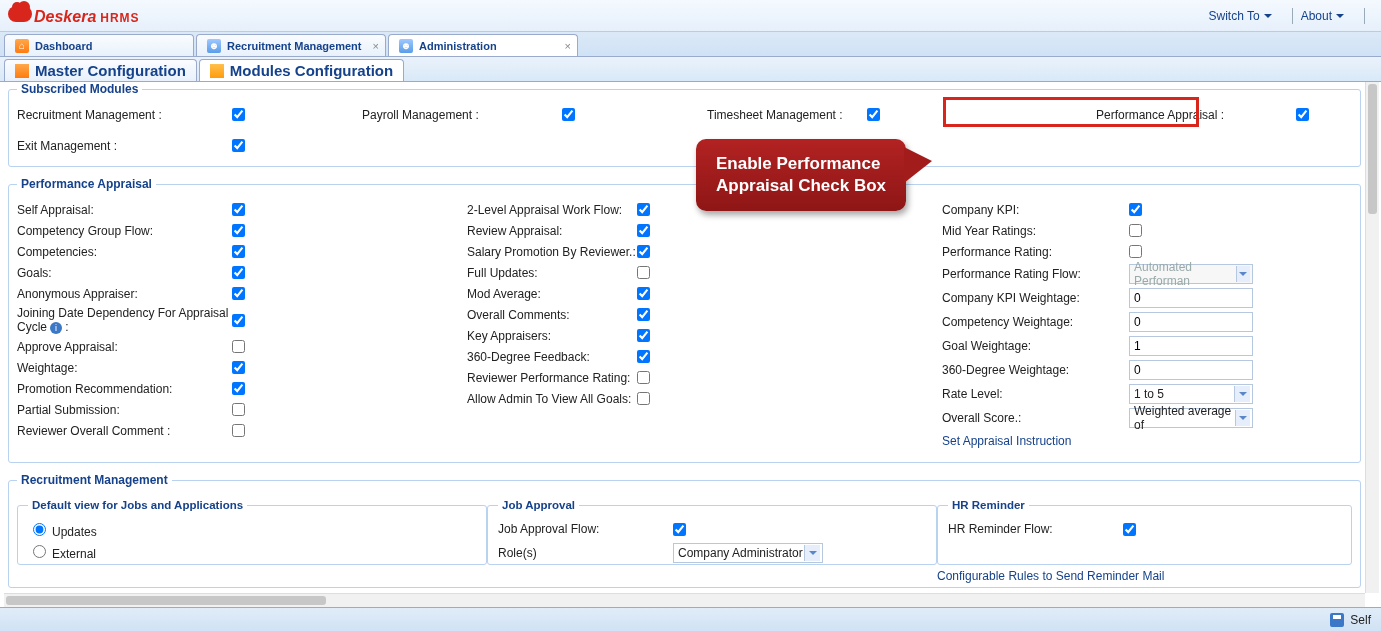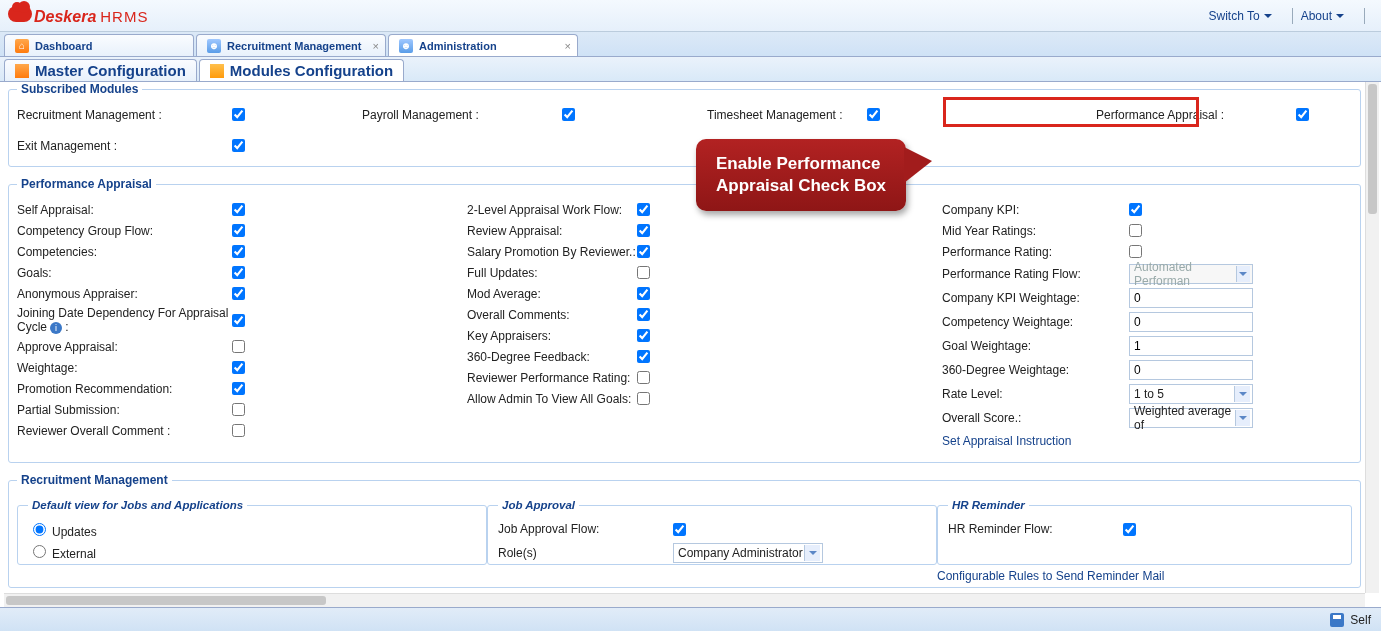--- a/index.html
+++ b/index.html
@@ -6,21 +6,21 @@
   html, body { margin:0; padding:0; font-family: Arial, Helvetica, sans-serif; font-size:12px; color:#222; background:#fff; }
   body { width:1381px; height:631px; overflow:hidden; position:relative; }
 
   
   .hdr { background:linear-gradient(#f4f9fe,#e6f0fb); border-bottom:1px solid #bcd; height:32px; display:flex; align-items:center; padding:0 8px; }
   .logo { display:flex; align-items:baseline; margin-right:10px; }
   .logo .cloud { width:24px; height:16px; background:#d9261c; border-radius:8px 8px 8px 8px; position:relative; margin-right:2px; }
   .logo .cloud:before { content:""; position:absolute; width:10px; height:10px; background:#d9261c; border-radius:50%; top:-4px; left:4px; }
   .logo .cloud:after { content:""; position:absolute; width:12px; height:12px; background:#d9261c; border-radius:50%; top:-5px; right:2px; }
   .logo .brand1 { color:#d9261c; font-weight:bold; font-size:16px; font-style:italic; }
-  .logo .brand2 { color:#d9261c; font-weight:normal; font-size:15px; margin-left:4px; letter-spacing:1px; }
+  .logo .brand2 { color:#d9261c; font-weight:bold; font-size:12px; margin-left:4px; letter-spacing:1px; }
   .hdr-mid { flex:0 0 auto; margin-left:6px; }
   .hdr-title { font-weight:bold; color:#333; font-size:12px; }
   .hdr-links { color:#15428b; font-size:11px; margin-top:1px; }
   .hdr-links span { margin-right:8px; cursor:pointer; }
   .hdr-right { margin-left:auto; display:flex; align-items:center; font-size:12px; color:#15428b; }
   .hdr-right .grp { display:flex; align-items:center; margin-right:12px; cursor:pointer; }
   .hdr-right .sep { width:1px; height:16px; background:#9ab; margin:0 8px; }
   .caret { display:inline-block; width:0; height:0; border-left:4px solid transparent; border-right:4px solid transparent; border-top:4px solid #15428b; margin-left:4px; }
 
   
@@ -65,21 +65,21 @@
   .select .arrow:after { content:""; width:0; height:0; border-left:4px solid transparent; border-right:4px solid transparent; border-top:4px solid #5a7; border-top-color:#5a8; }
   .select .arrow:after { border-top-color:#5b87c7; }
 
   
   .hl-box { position:absolute; border:3px solid #d9261c; }
   .callout { position:absolute; background:linear-gradient(#b22222,#8e1616); color:#fff; font-weight:bold; font-size:17px; padding:14px 20px; border-radius:10px; box-shadow:2px 4px 6px rgba(0,0,0,.35); line-height:22px; }
   .callout .ptr { position:absolute; right:-26px; top:8px; width:0; height:0; border-top:14px solid transparent; border-bottom:22px solid transparent; border-left:28px solid #a21c1c; }
 
   
   fieldset.sub { border:1px solid #b9d2ef; border-radius:3px; padding:6px 10px 10px 10px; margin:4px 0; }
-  fieldset.sub > legend { color:#15428b; font-weight:bold; font-size:11.5px; padding:0 4px;font-style:italic; }
+  fieldset.sub > legend { color:#15428b; font-weight:bold; font-size:11.5px; padding:0 4px; }
   .radiogrp label { display:block; margin:3px 0; color:#222; }
   .radiogrp input { margin-right:6px; }
 
   
   .statusbar { position:absolute; left:0; right:0; bottom:0; height:24px; background:linear-gradient(#e1ecf8,#d0e2f5); border-top:1px solid #9ac; display:flex; align-items:center; justify-content:flex-end; padding:0 10px; font-size:12px; color:#15428b; }
   .save-icn { width:14px; height:14px; background:#3b78c7; margin-right:6px; display:inline-block; border-radius:2px; position:relative; }
   .save-icn:after { content:""; position:absolute; left:3px; right:3px; top:2px; height:4px; background:#fff; }
 
   .info-icn { display:inline-flex; width:12px; height:12px; border-radius:50%; background:#3b78c7; color:#fff; align-items:center; justify-content:center; font-size:9px; margin-left:3px; }
 

